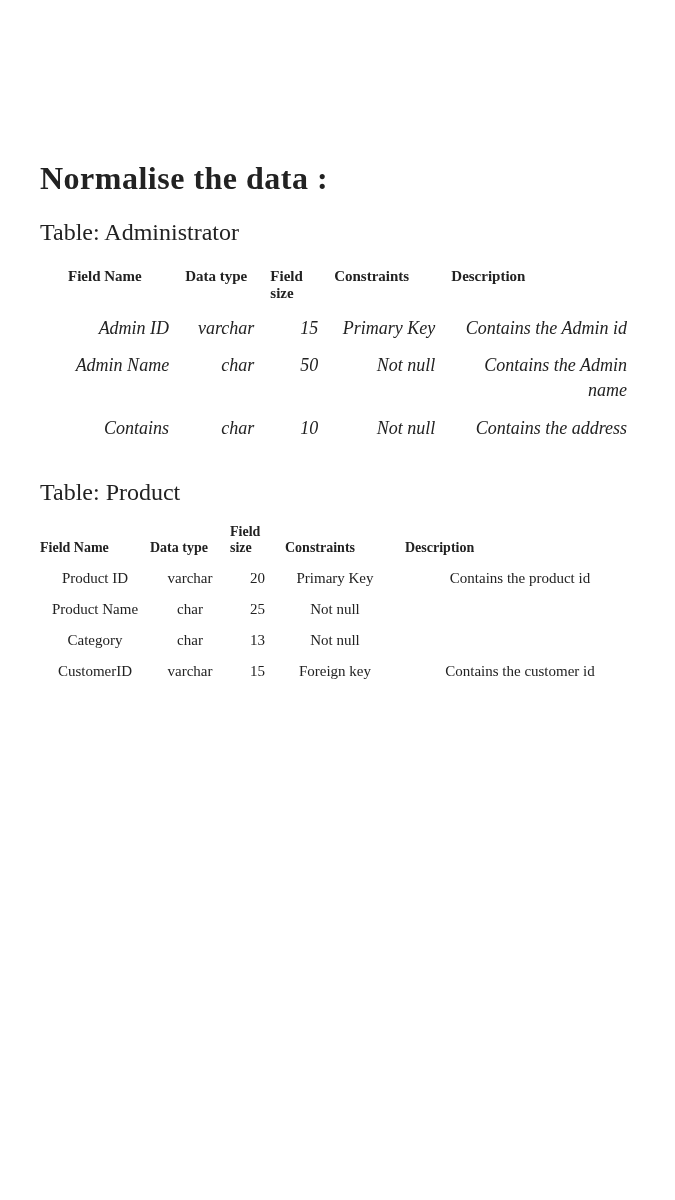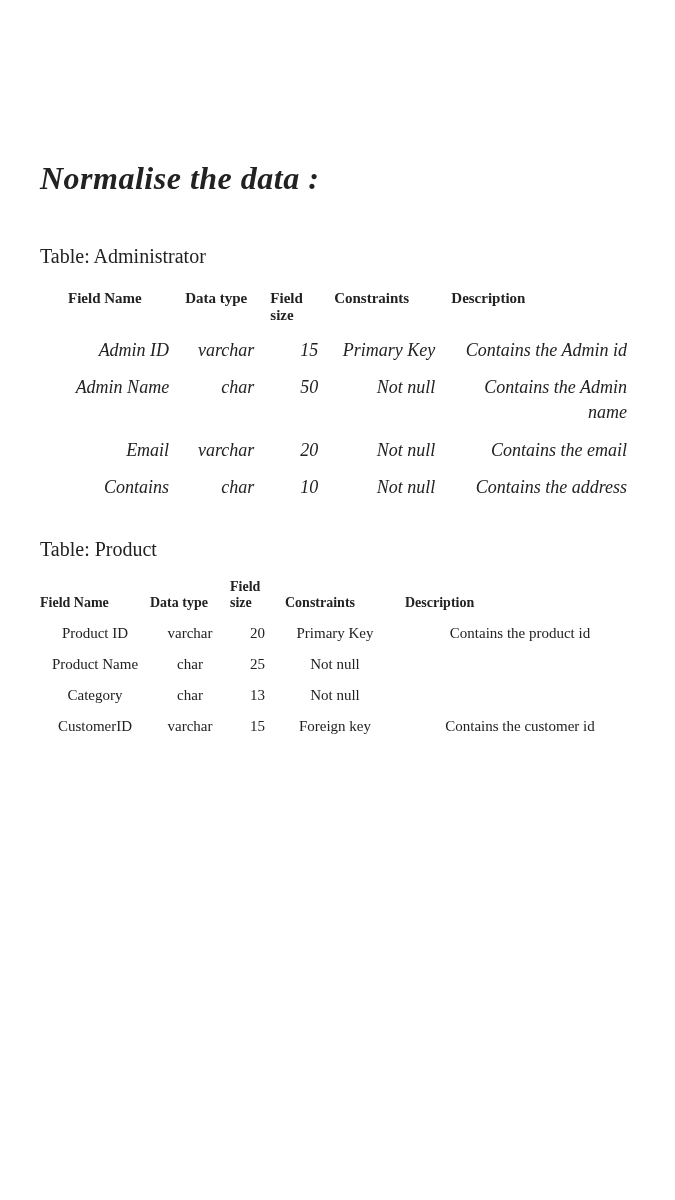--- a/index.html
+++ b/index.html
@@ -14,29 +14,28 @@
     }
     .page {
       background: #fff;
       width: 675px;
       min-height: 1200px;
       padding: 160px 40px 60px 40px;
     }
     .main-title {
       font-size: 32px;
       font-weight: 900;
-      font-style: italic;
-      margin-bottom: 48px;
+      margin-bottom: 22px;
       letter-spacing: 0.5px;
     }
     .section {
       margin-bottom: 32px;
     }
     .table-title {
-      font-size: 20px;
+      font-size: 24px;
       font-weight: normal;
       margin-bottom: 18px;
       font-family: Georgia, serif;
     }
     
     .admin-table-wrap {
       margin-left: 20px;
     }
     .admin-table {
       width: 100%;
@@ -136,27 +135,20 @@
               <td>Contains the Admin id</td>
             </tr>
             <tr>
               <td>Admin Name</td>
               <td>char</td>
               <td>50</td>
               <td>Not null</td>
               <td>Contains the Admin name</td>
             </tr>
             <tr>
-              <td>Email</td>
-              <td>varchar</td>
-              <td>20</td>
-              <td>Not null</td>
-              <td>Contains the email</td>
-            </tr>
-            <tr>
               <td>Contains</td>
               <td>char</td>
               <td>10</td>
               <td>Not null</td>
               <td>Contains the address</td>
             </tr>
           </tbody>
       </table>
     </div>
   </div>

